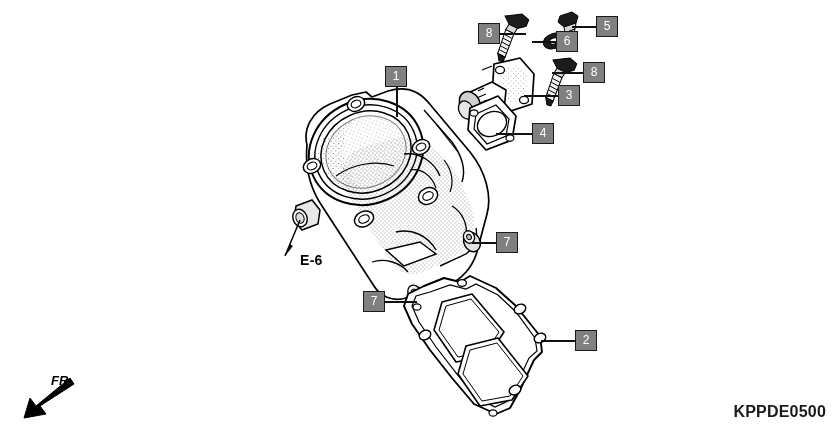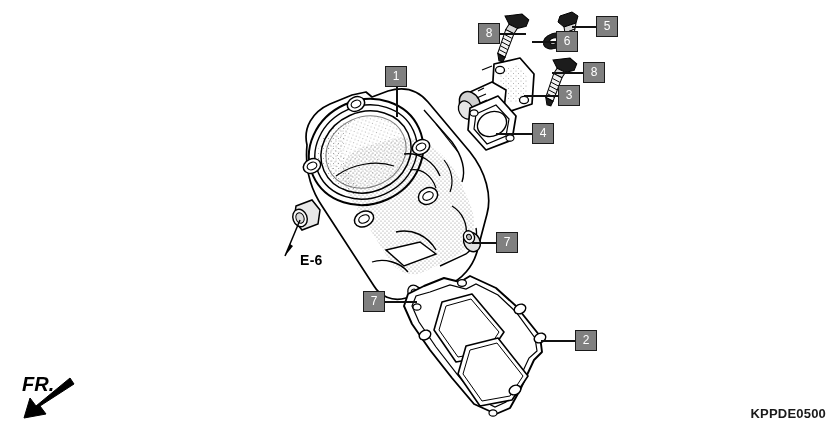--- a/index.html
+++ b/index.html
@@ -63,33 +63,33 @@
   #fr-group {
     position: absolute;
     left: 10px;
     top: 372px;
     width: 90px;
     height: 45px;
     z-index: 20;
   }
   #fr-text {
     position: absolute;
-    left: 12px;
+    left: 41px;
     top: 1px;
-    font-size: 20px;
+    font-size: 13px;
     font-weight: bold;
     font-style: italic;
     color: #000000;
   }
   
   #part-number {
     position: absolute;
     right: 12px;
     bottom: 9px;
-    font-size: 13px;
+    font-size: 16px;
     font-weight: bold;
     color: #1a1a1a;
     letter-spacing: 0.2px;
     z-index: 20;
   }
   
   #watermark {
     position: absolute;
     left: 296px;
     top: 236px;

